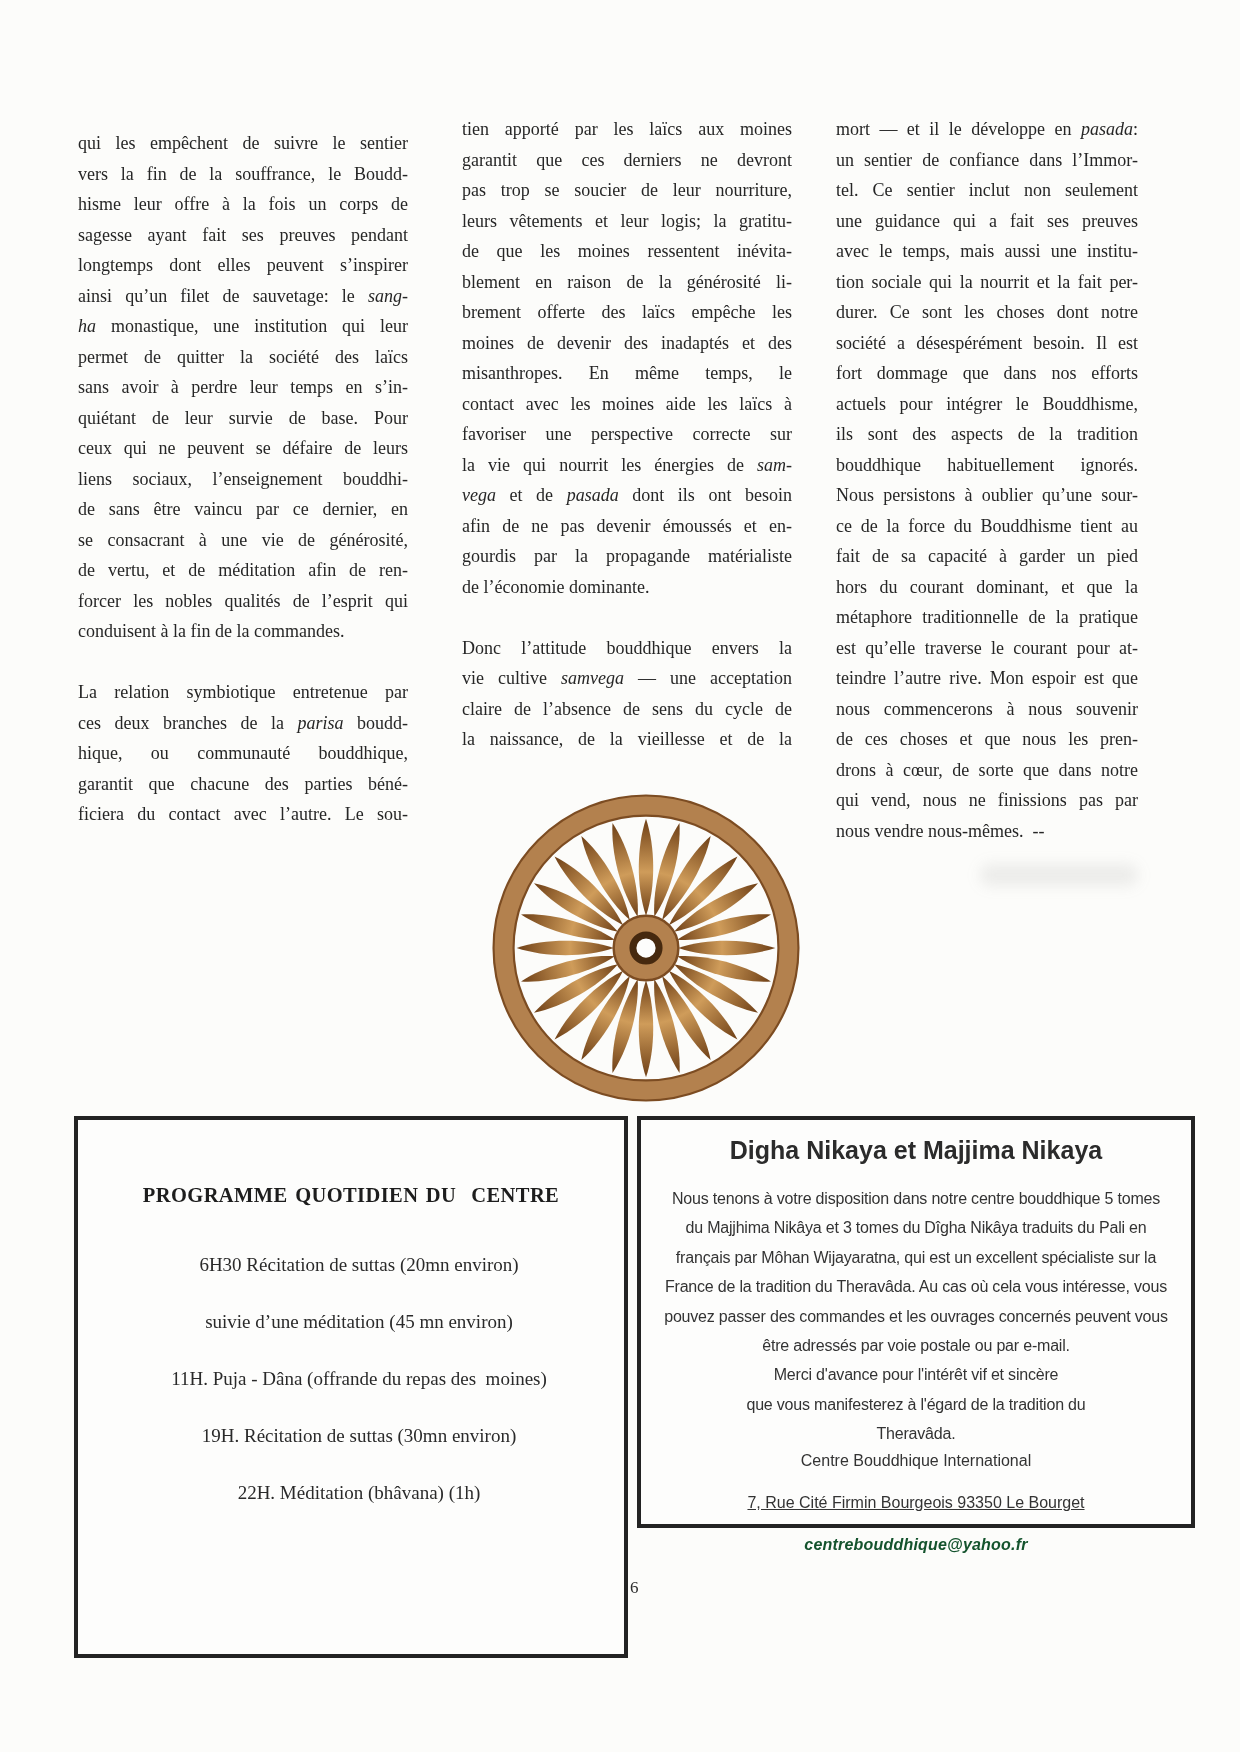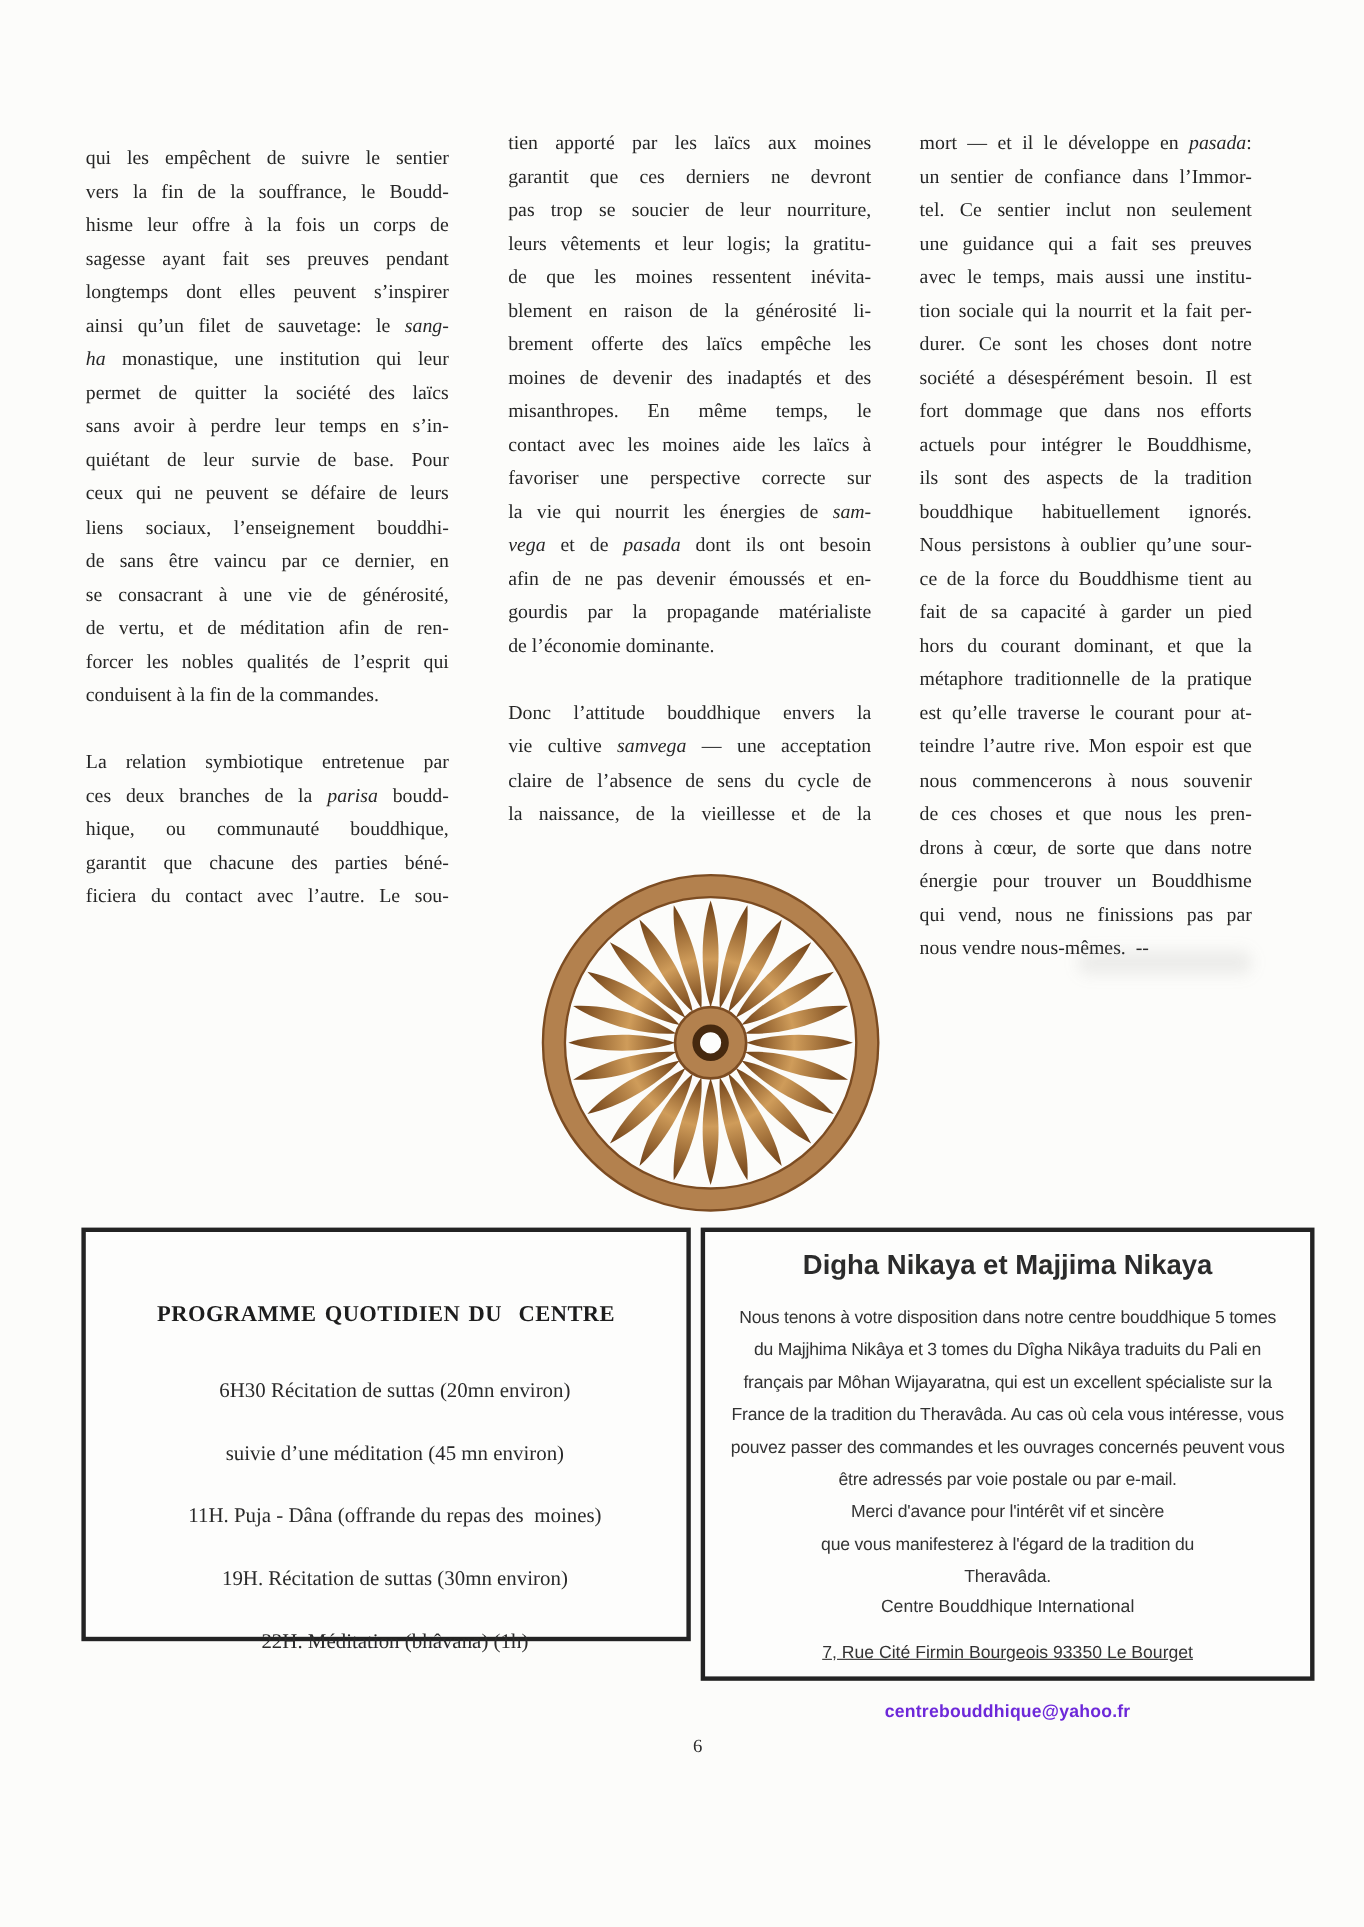--- a/index.html
+++ b/index.html
@@ -30,21 +30,21 @@
   .line i{font-style:italic;}
   
   .wheel{position:absolute;left:492px;top:794px;width:308px;height:308px;}
   
   .box{
     position:absolute;
     border:4px solid #232323;
     background:#fdfdfc;
     box-sizing:border-box;
   }
-  #program-box{left:74px;top:1116px;width:554px;height:376px;}
+  #program-box{left:74px;top:1116px;width:554px;height:542px;}
   #books-box{left:637px;top:1116px;width:558px;height:412px;}
   .prog-title{
     position:absolute;top:64px;left:0;right:0;
     text-align:center;
     font-weight:bold;font-size:20.5px;
     letter-spacing:.4px;word-spacing:2px;
     color:#1d1d1d;
   }
   .prog-items{position:absolute;top:116px;left:16px;right:0;}
   .prog-item{
@@ -66,21 +66,21 @@
     font-size:16px;letter-spacing:-.2px;color:#333;
   }
   .org-line{
     position:absolute;left:0;right:0;
     text-align:center;white-space:nowrap;
     font-family:"Liberation Sans", sans-serif;
     font-size:16px;color:#333;
   }
   #org-name{top:332px;}
   #org-address{top:374px;text-decoration:underline;}
-  #org-email{top:428px;font-weight:bold;letter-spacing:.2px;color:#6d28d9;}
+  #org-email{top:416px;font-weight:bold;letter-spacing:.2px;color:#14532d;font-style:italic;}
   
   .page-number{
     position:absolute;left:630px;top:1578px;
     font-size:17px;color:#2e2e2e;
   }
   .smudge{
     position:absolute;left:980px;top:864px;width:158px;height:22px;
     background:rgba(120,120,120,.12);
     border-radius:10px;
     filter:blur(7px);
@@ -155,21 +155,20 @@
       <div class="line j">Nous persistons à oublier qu’une sour-</div>
       <div class="line j">ce de la force du Bouddhisme tient au</div>
       <div class="line j">fait de sa capacité à garder un pied</div>
       <div class="line j">hors du courant dominant, et que la</div>
       <div class="line j">métaphore traditionnelle de la pratique</div>
       <div class="line j">est qu’elle traverse le courant pour at-</div>
       <div class="line j">teindre l’autre rive. Mon espoir est que</div>
       <div class="line j">nous commencerons à nous souvenir</div>
       <div class="line j">de ces choses et que nous les pren-</div>
       <div class="line j">drons à cœur, de sorte que dans notre</div>
-      <div class="line j">énergie pour trouver un Bouddhisme</div>
       <div class="line j">qui vend, nous ne finissions pas par</div>
       <div class="line left">nous vendre nous-mêmes.&nbsp; --</div>
     </div>
 
   <div class="wheel">
     <svg viewBox="-100 -100 200 200" width="308" height="308">
       <defs>
         <linearGradient id="spokeGrad" gradientUnits="userSpaceOnUse" x1="0" y1="-84" x2="0" y2="-21">
           <stop offset="0" style="stop-color:var(--spoke-dark)"></stop>
           <stop offset="0.55" style="stop-color:var(--spoke-light)"></stop>

